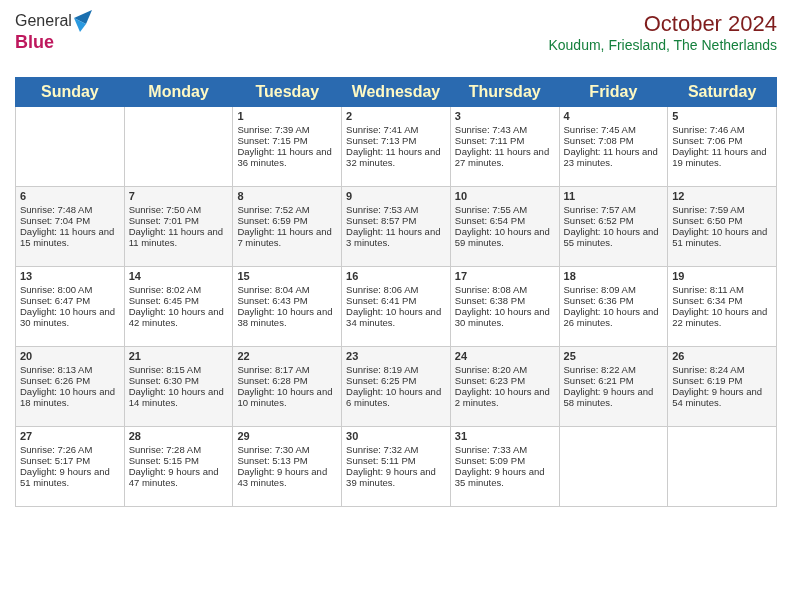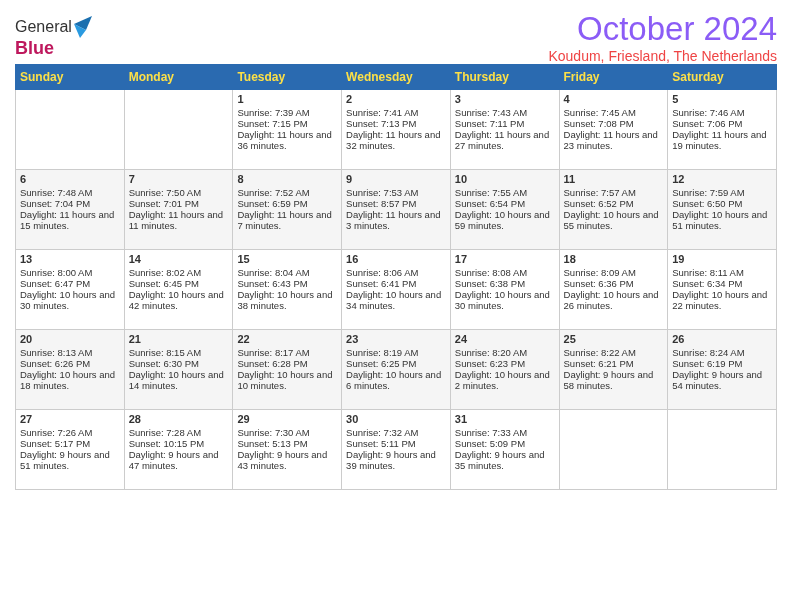--- a/index.html
+++ b/index.html
@@ -12,58 +12,58 @@
     }
     .page {
       width: 792px;
       height: 612px;
       background: #fff;
       padding: 10px 15px;
     }
     .header {
       display: flex;
       justify-content: space-between;
-      align-items: center;
-      margin-bottom: 0;
+      align-items: flex-end;
+      margin-bottom: 24px;
     }
     .logo {
       display: flex;
       align-items: center;
     }
     .logo-general { color: #333; }
     .logo-blue { color: #1a6faf; }
     .logo-icon {
       width: 18px;
       height: 22px;
       margin-left: 2px;
     }
     .title-block {
       text-align: right;
     }
     .month-title {
-      font-size: 33px;
-      color: #8b5cf6;
+      font-size: 22px;
+      color: #7f1d1d;
       font-weight: normal;
     }
     .location {
       font-size: 14px;
-      color: #ef4444;
+      color: #15803d;
     }
     .calendar-table {
       width: 100%;
       border-collapse: collapse;
       table-layout: fixed;
     }
     .calendar-table th {
       background: #2a6ab0;
-      color: #fde047;
-      font-size: 12px;
+      color: #fef9c3;
+      font-size: 16px;
       font-weight: bold;
       padding: 5px 4px;
-      text-align: left;
+      text-align: center;
       border: 1px solid #2a6ab0;
     }
     .calendar-table td {
       border: 1px solid #ccc;
       vertical-align: top;
       padding: 3px 4px;
       font-size: 9.5px;
       color: #333;
       height: 80px;
       background: #fff;
@@ -231,21 +231,21 @@
         <span>Sunset: 6:19 PM</span><br>
         <span>Daylight: 9 hours and 54 minutes.</span></td>
         </tr>
         <tr>
           <td><span class="day-number">27</span>
         <span>Sunrise: 7:26 AM</span><br>
         <span>Sunset: 5:17 PM</span><br>
         <span>Daylight: 9 hours and 51 minutes.</span></td>
           <td><span class="day-number">28</span>
         <span>Sunrise: 7:28 AM</span><br>
-        <span>Sunset: 10:15 PM</span><br>
+        <span>Sunset: 5:15 PM</span><br>
         <span>Daylight: 9 hours and 47 minutes.</span></td>
           <td><span class="day-number">29</span>
         <span>Sunrise: 7:30 AM</span><br>
         <span>Sunset: 5:13 PM</span><br>
         <span>Daylight: 9 hours and 43 minutes.</span></td>
           <td><span class="day-number">30</span>
         <span>Sunrise: 7:32 AM</span><br>
         <span>Sunset: 5:11 PM</span><br>
         <span>Daylight: 9 hours and 39 minutes.</span></td>
           <td><span class="day-number">31</span>

